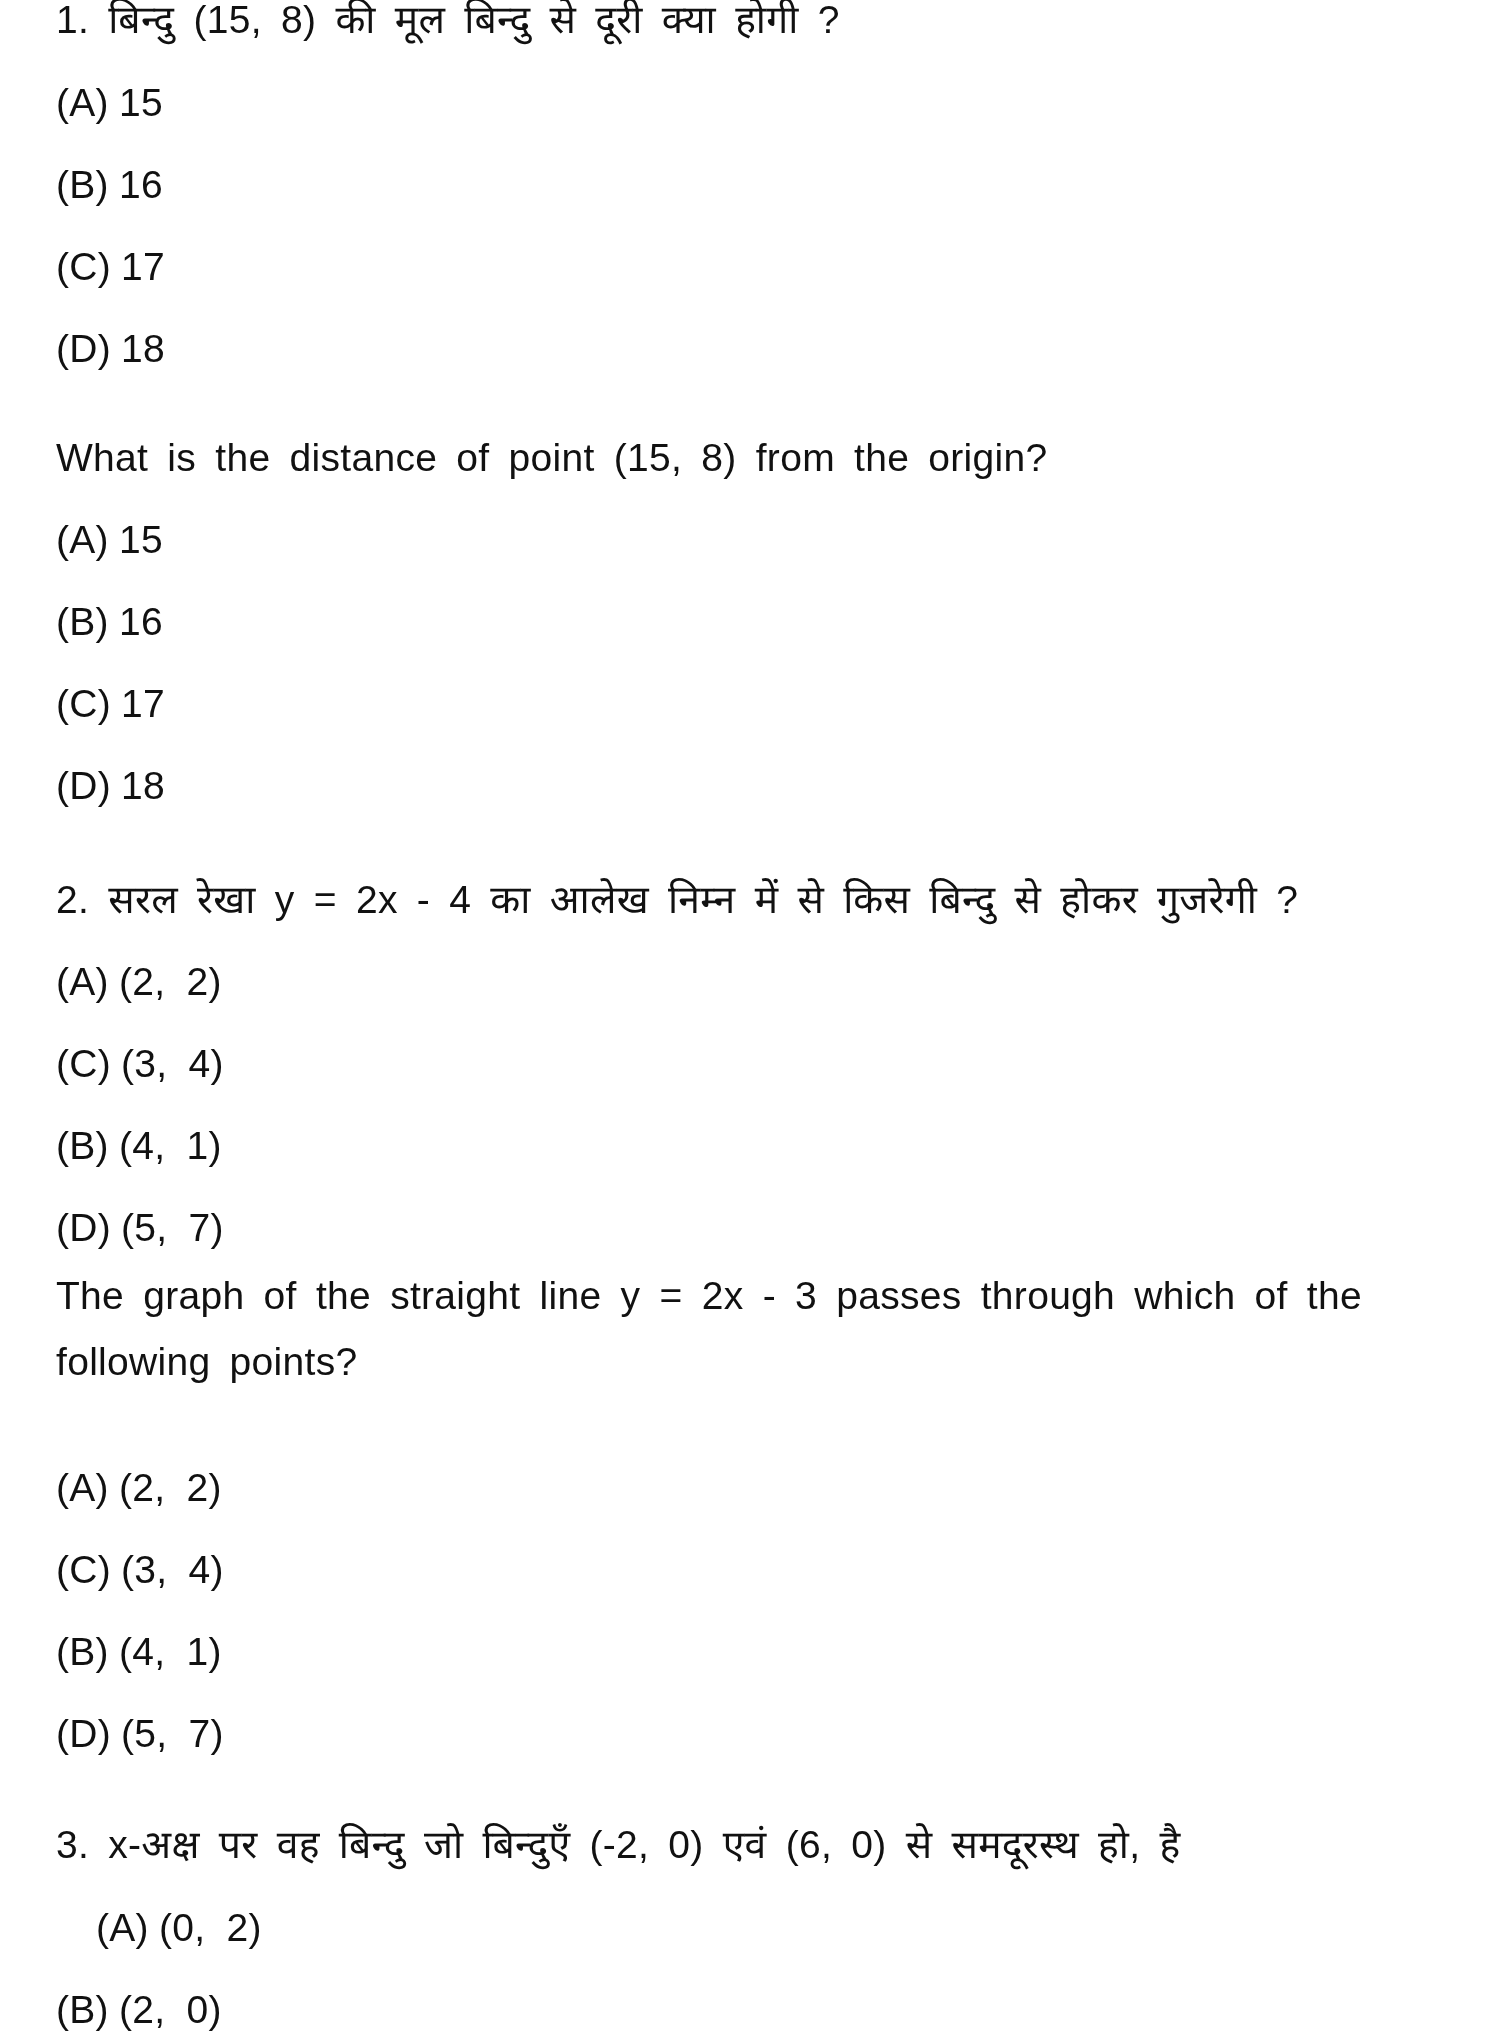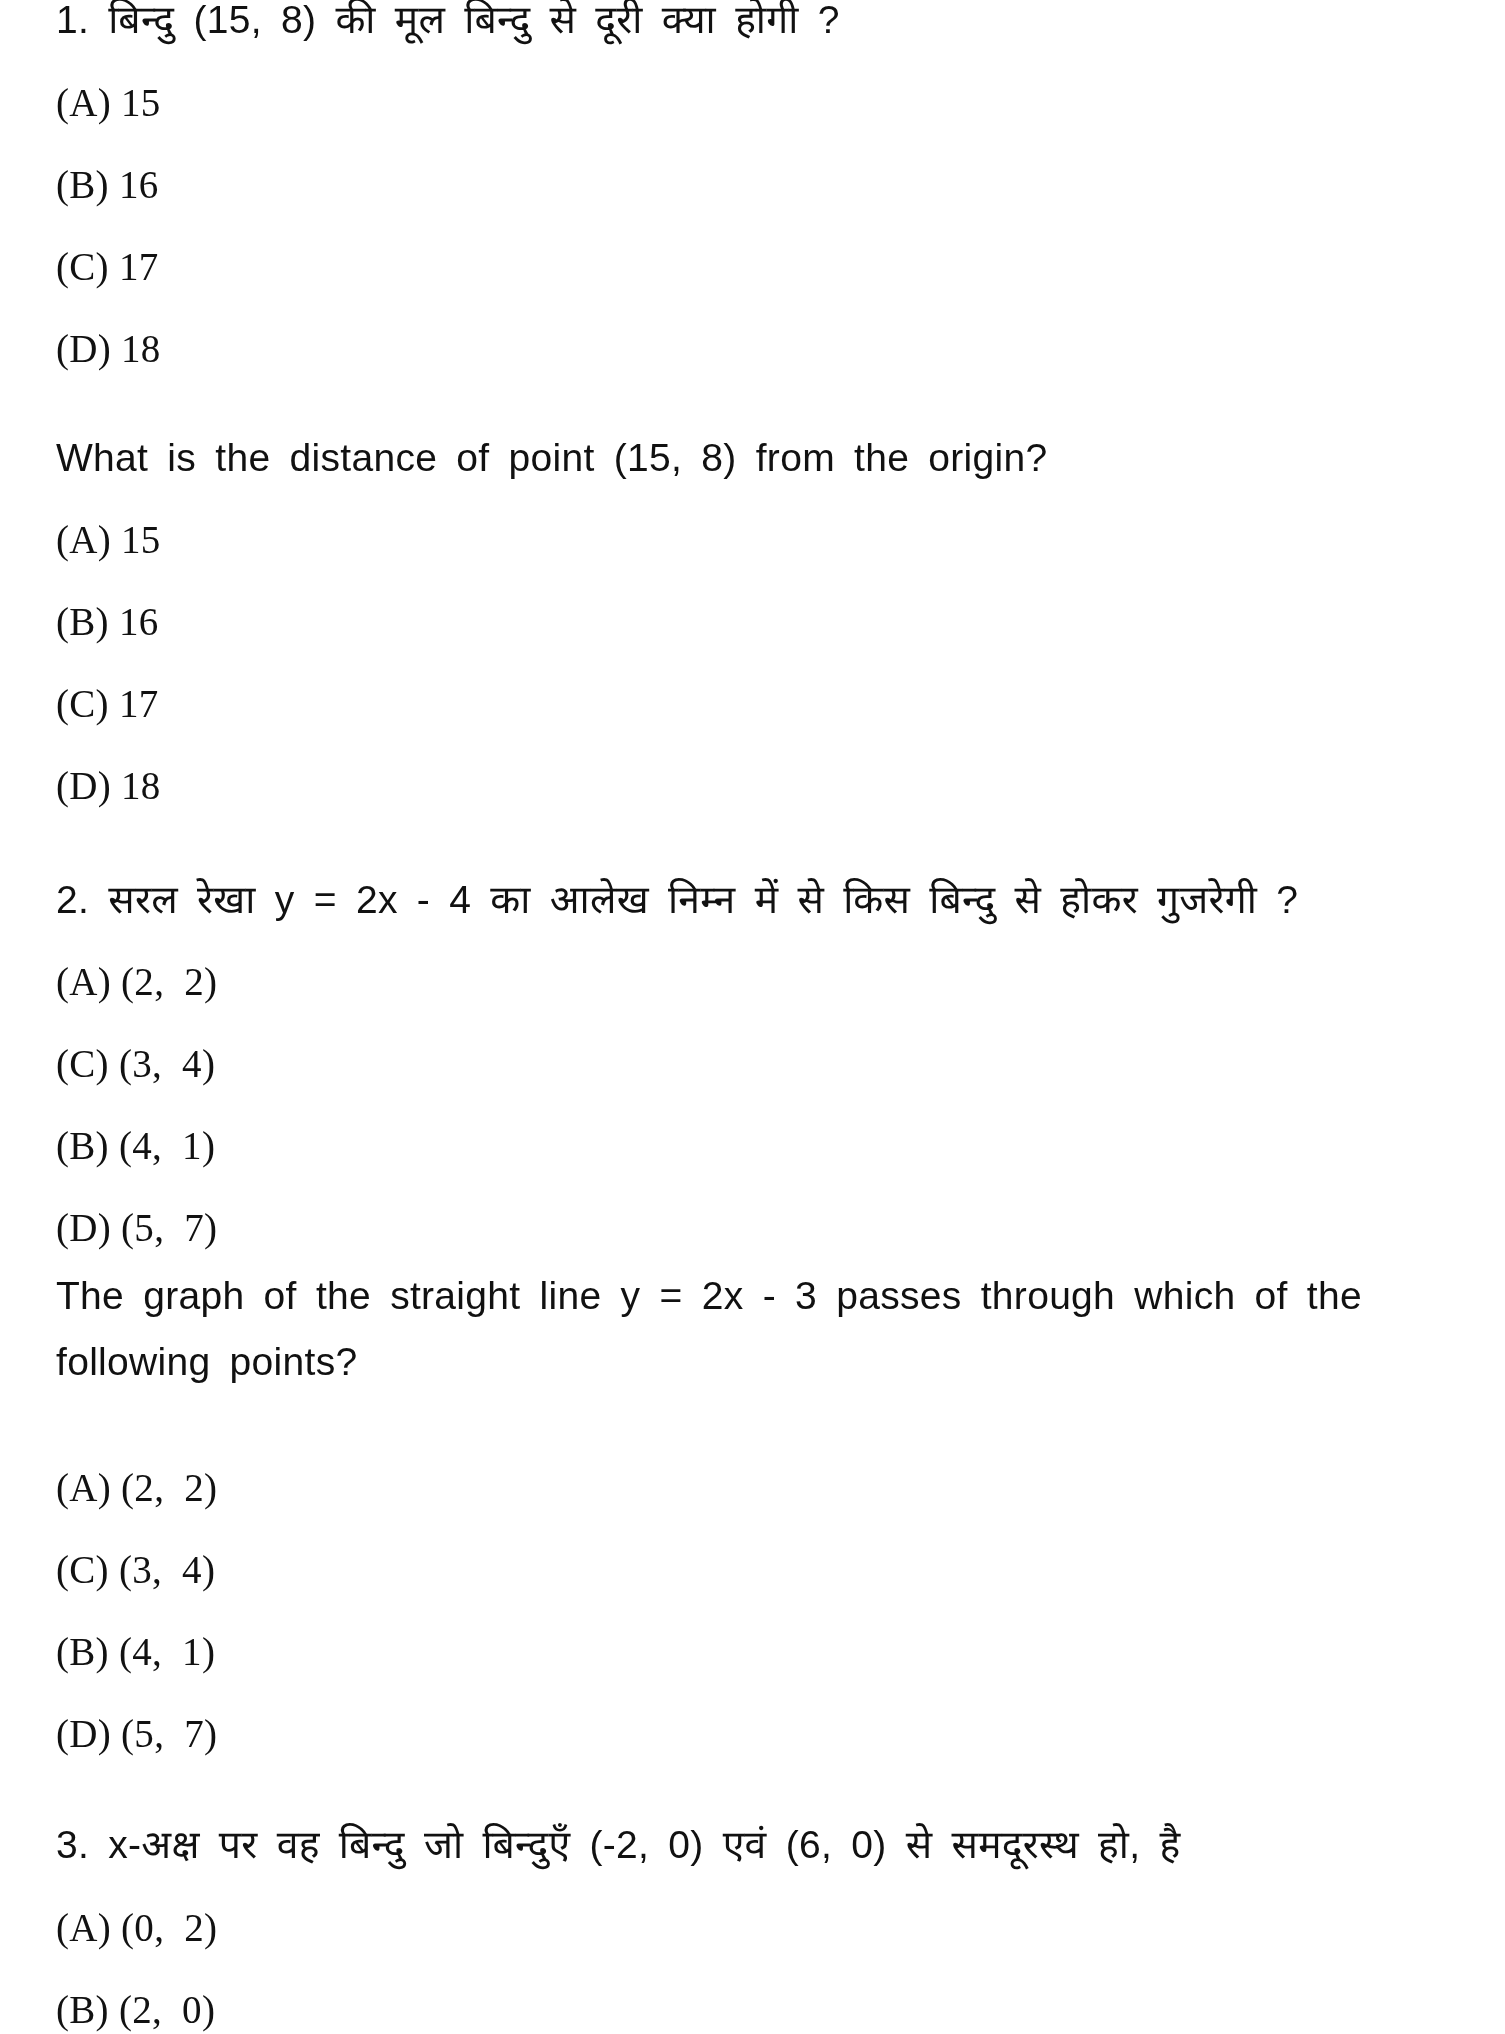--- a/index.html
+++ b/index.html
@@ -19,21 +19,20 @@
       position: absolute;
       left: 56px;
       font-size: 39px;
       line-height: 48px;
       white-space: nowrap;
       word-spacing: 8px;
       letter-spacing: 0.3px;
     }
     .opt {
       word-spacing: 10px;
-      font-family: Liberation Serif, serif;
     }
     .opt .val {
       margin-left: 10px;
     }
     .wrap {
       white-space: normal;
       width: 1360px;
       line-height: 66px;
     }
   </style>
@@ -58,14 +57,14 @@
 <div class="line opt" style="top:1122px;"><span>(B)</span><span class="val">(4, 1)</span></div>
 <div class="line opt" style="top:1204px;"><span>(D)</span><span class="val">(5, 7)</span></div>
 
 <div class="line wrap" style="top:1263px;">The graph of the straight line y = 2x - 3 passes through which of the following points?</div>
 <div class="line opt" style="top:1464px;"><span>(A)</span><span class="val">(2, 2)</span></div>
 <div class="line opt" style="top:1546px;"><span>(C)</span><span class="val">(3, 4)</span></div>
 <div class="line opt" style="top:1628px;"><span>(B)</span><span class="val">(4, 1)</span></div>
 <div class="line opt" style="top:1710px;"><span>(D)</span><span class="val">(5, 7)</span></div>
 
 <div class="line" style="top:1821px;">3. x-अक्ष पर वह बिन्दु जो बिन्दुएँ (-2, 0) एवं (6, 0) से समदूरस्थ हो, है</div>
-<div class="line opt" style="top:1904px;"><span>(A)</span><span class="val">(0, 2)</span></div>
+<div class="line opt" style="top:1904px;margin-left:40px;"><span>(A)</span><span class="val">(0, 2)</span></div>
 <div class="line opt" style="top:1986px;"><span>(B)</span><span class="val">(2, 0)</span></div>
 
 </body></html>

